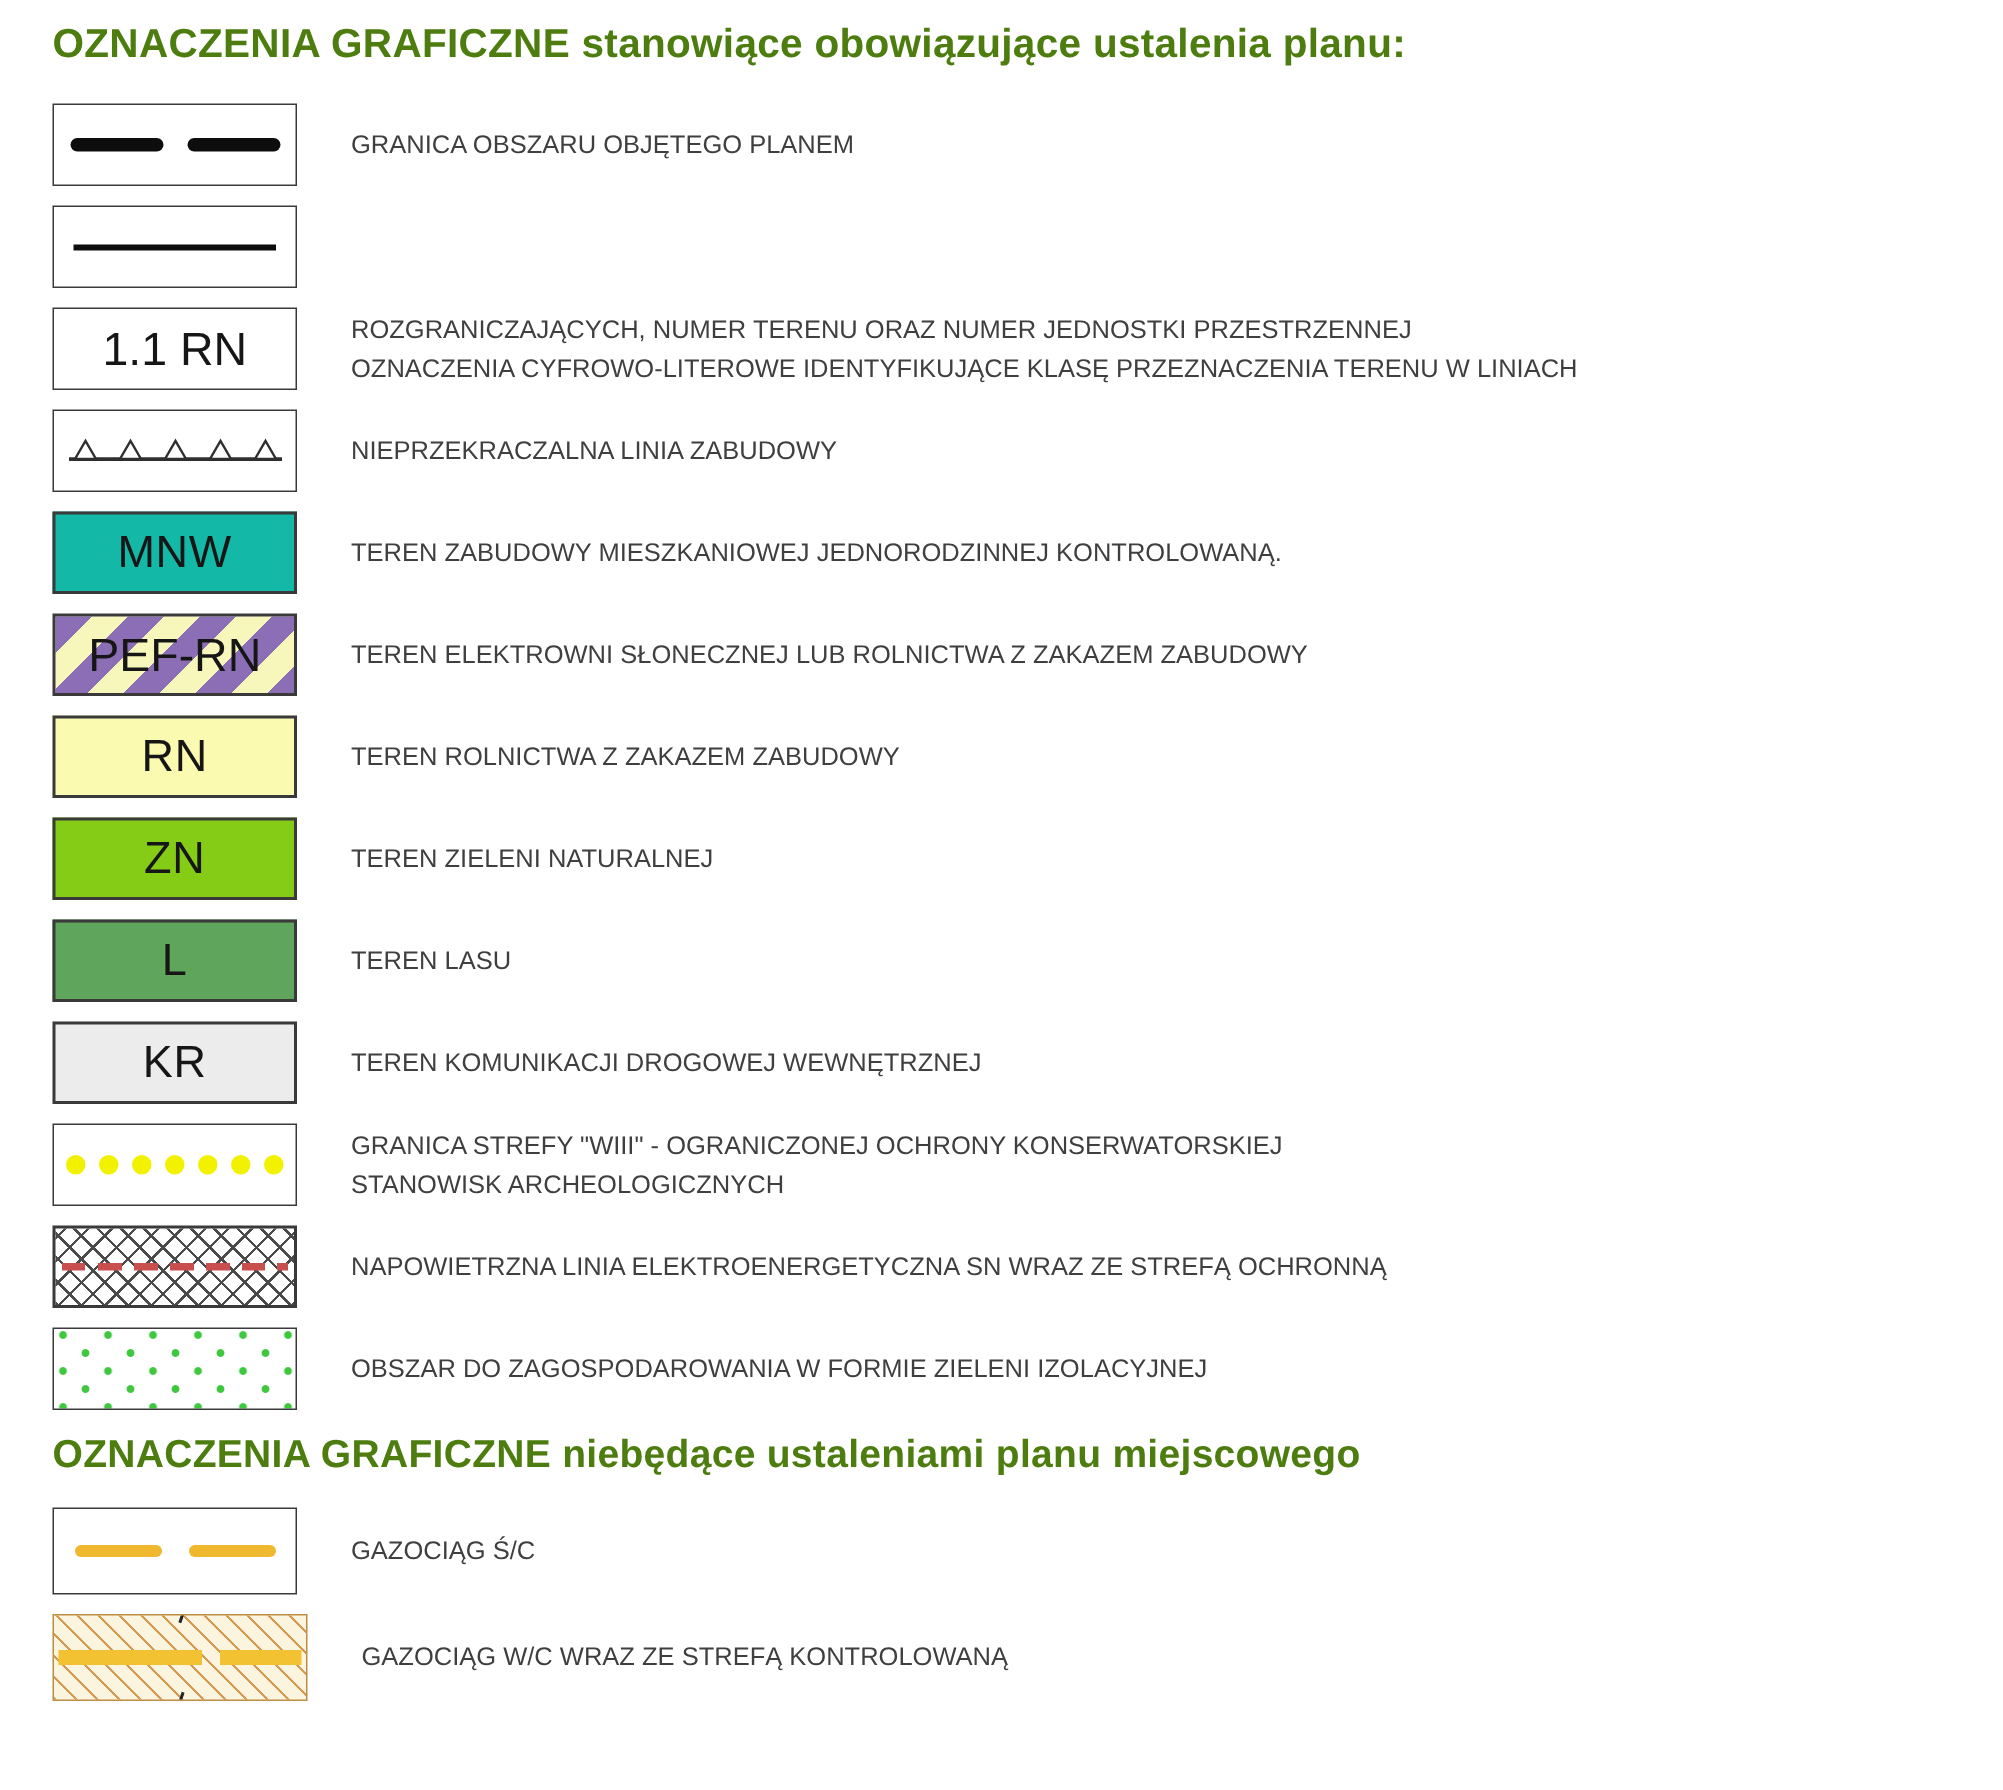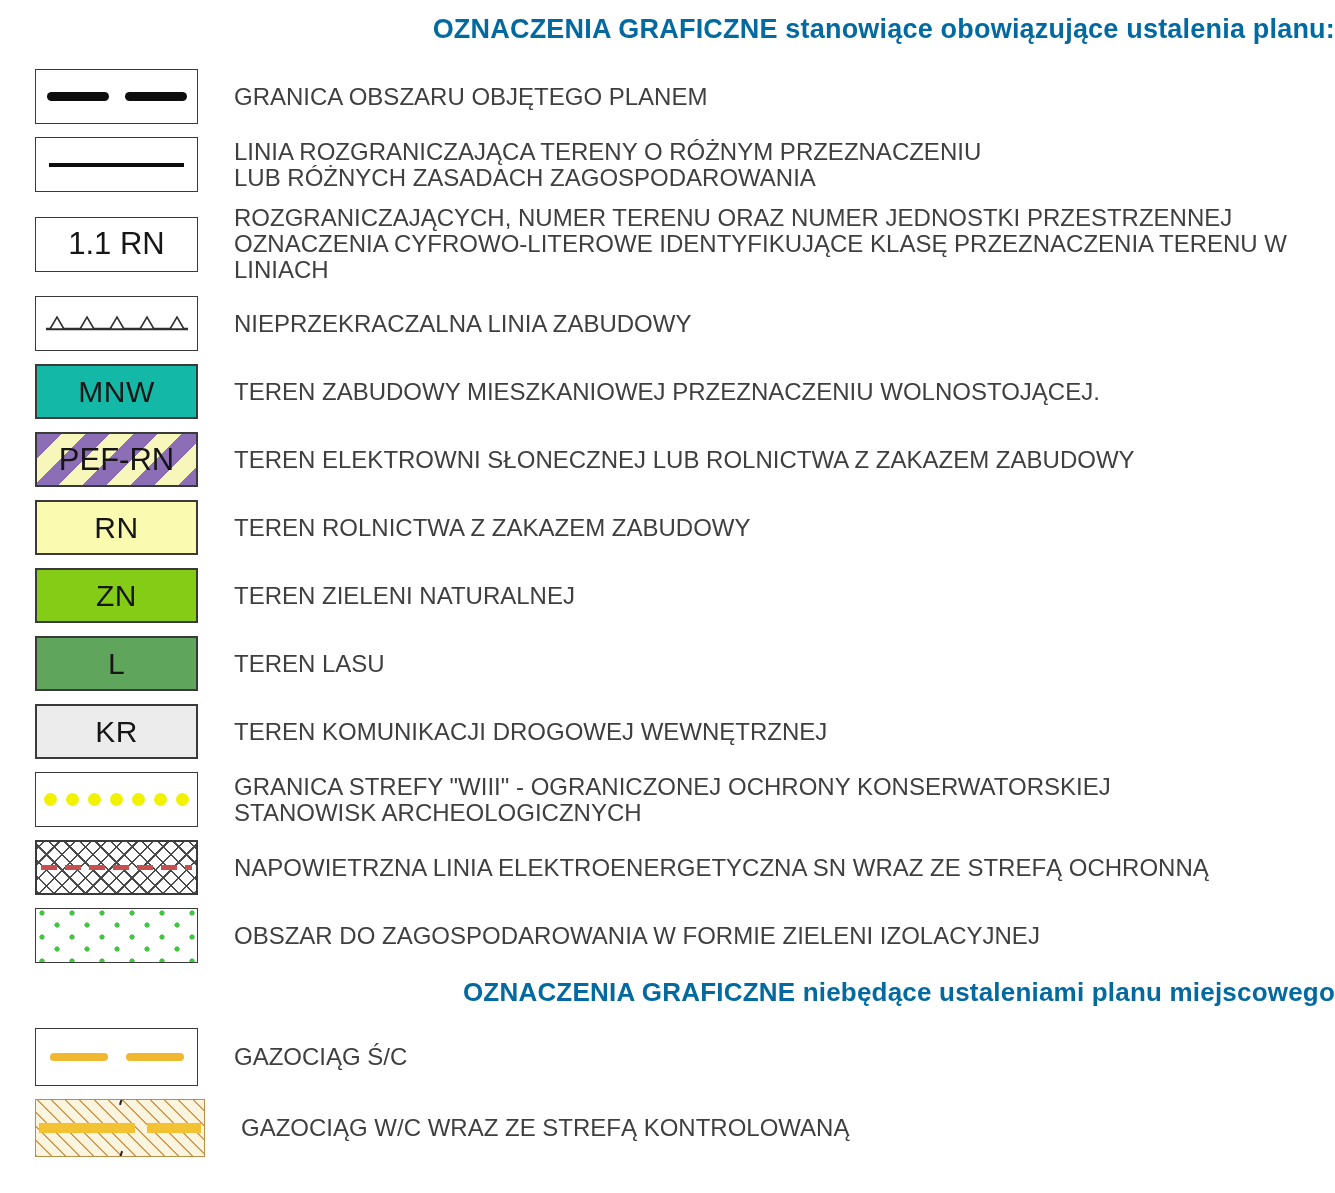--- a/index.html
+++ b/index.html
@@ -3,35 +3,35 @@
 <meta charset="utf-8">
 <style>
   html,body{margin:0;padding:0;background:#ffffff;}
   body{
     width:1335px;height:1193px;overflow:hidden;
     font-family:"Liberation Sans","DejaVu Sans",sans-serif;
     color:#3c3c3c;
   }
   .legend{padding:10px 0 0 35px;}
   .heading{
-    font-size:27px;font-weight:700;color:#0369a1;
-    margin:4px 0 24px 0;letter-spacing:0.2px;text-align:right;
+    font-size:27px;font-weight:700;color:#4d7c0f;
+    margin:4px 0 24px 0;letter-spacing:0.2px;
   }
   .heading.secondary{margin:14px 0 20px 0;font-size:26px;}
   .row{display:flex;align-items:center;margin-bottom:13px;}
   .row.gap-before{margin-top:9px;}
   .sw{
     width:163px;height:55px;flex:0 0 auto;
     display:flex;align-items:center;justify-content:center;
     border:2px solid #3a3a3a;background:#fff;box-sizing:border-box;
     position:relative;overflow:hidden;
   }
   .sw.thin{border-width:1.5px;}
   .desc{
-    margin-left:36px;font-size:24px;line-height:26px;color:#3f3f3f;
+    margin-left:36px;font-size:17px;line-height:26px;color:#3f3f3f;
   }
   .desc span{display:block;}
   .code{font-size:30px;color:#161616;letter-spacing:0.5px;}
   .code.big{font-size:31px;letter-spacing:0;}
   
   .dashes{display:flex;gap:16px;align-items:center;}
   .dash-thick{width:62px;height:9px;background:#0d0d0d;border-radius:5px;}
   .solid-line{width:135px;height:4px;background:#0d0d0d;}
   .dots-yellow{display:flex;gap:9px;align-items:center;}
   .dot-y{width:13px;height:13px;border-radius:50%;}
@@ -85,24 +85,20 @@
     </div>
     <div class="desc">
       <span>GRANICA OBSZARU OBJĘTEGO PLANEM</span>
     </div>
   </div>
 
   <div class="row">
     <div class="sw thin">
       <div class="solid-line"></div>
     </div>
-    <div class="desc">
-      <span>LINIA ROZGRANICZAJĄCA TERENY O RÓŻNYM PRZEZNACZENIU</span>
-      <span>LUB RÓŻNYCH ZASADACH ZAGOSPODAROWANIA</span>
-    </div>
   </div>
 
   <div class="row">
     <div class="sw thin">
       <span class="code big">1.1 RN</span>
     </div>
     <div class="desc">
       <span>ROZGRANICZAJĄCYCH, NUMER TERENU ORAZ NUMER JEDNOSTKI PRZESTRZENNEJ</span>
       <span>OZNACZENIA CYFROWO-LITEROWE IDENTYFIKUJĄCE KLASĘ PRZEZNACZENIA TERENU W LINIACH</span>
     </div>
@@ -122,21 +118,21 @@
     <div class="desc">
       <span>NIEPRZEKRACZALNA LINIA ZABUDOWY</span>
     </div>
   </div>
 
   <div class="row gap-before">
     <div class="sw" style="background-color: #14b8a6;">
       <span class="code">MNW</span>
     </div>
     <div class="desc">
-      <span>TEREN ZABUDOWY MIESZKANIOWEJ PRZEZNACZENIU WOLNOSTOJĄCEJ.</span>
+      <span>TEREN ZABUDOWY MIESZKANIOWEJ JEDNORODZINNEJ KONTROLOWANĄ.</span>
     </div>
   </div>
 
   <div class="row">
     <div class="sw" style="background:repeating-linear-gradient(135deg,#8b6eb5 0 17px,#f7f7bc 17px 34px);text-align:center;">
       <span class="code big">PEF-RN</span>
     </div>
     <div class="desc">
       <span>TEREN ELEKTROWNI SŁONECZNEJ LUB ROLNICTWA Z ZAKAZEM ZABUDOWY</span>
     </div>

